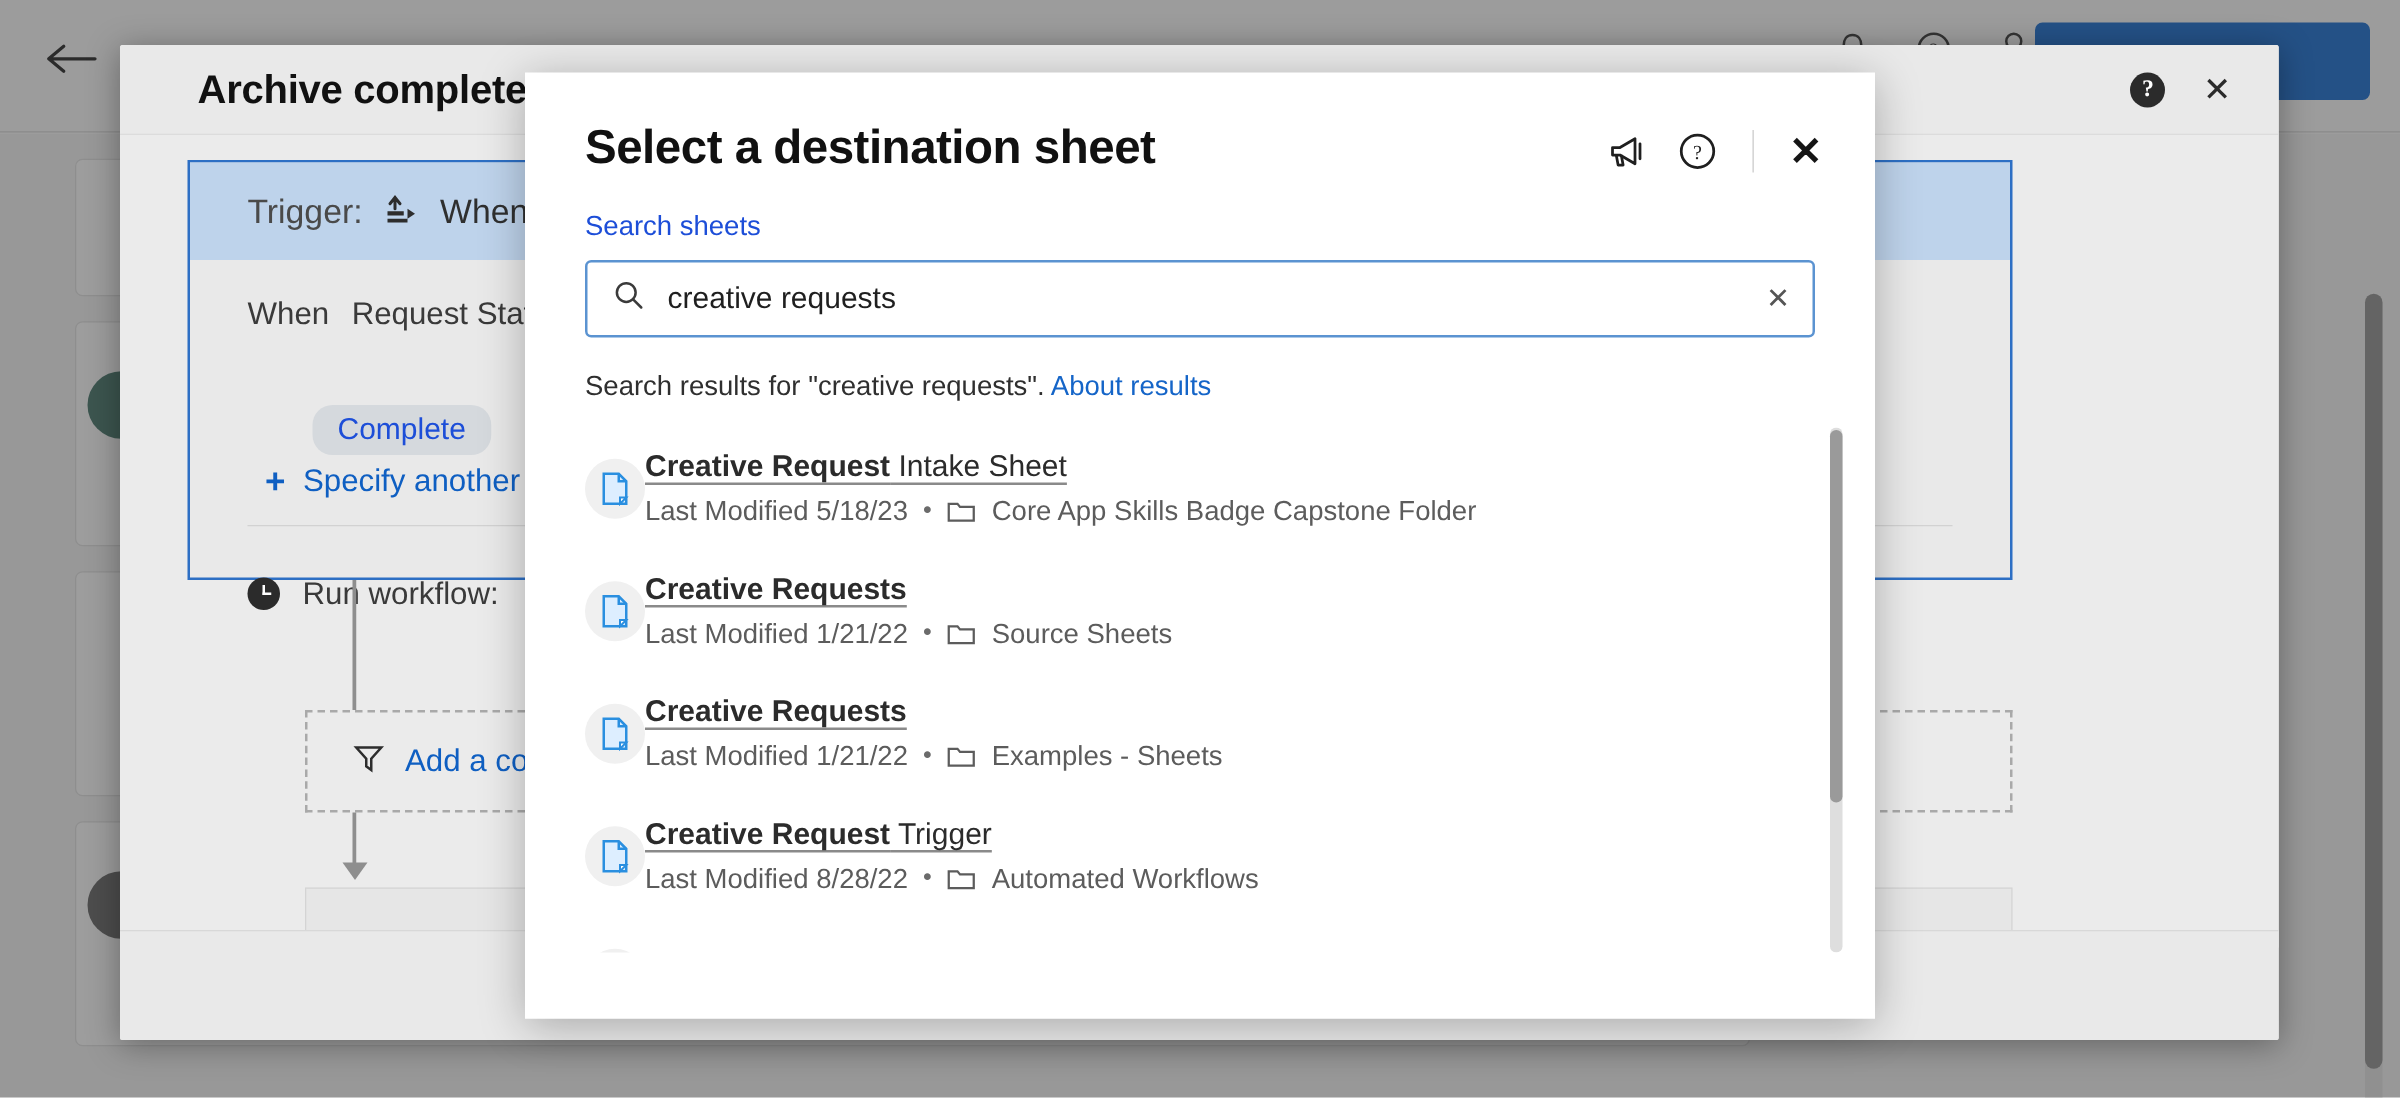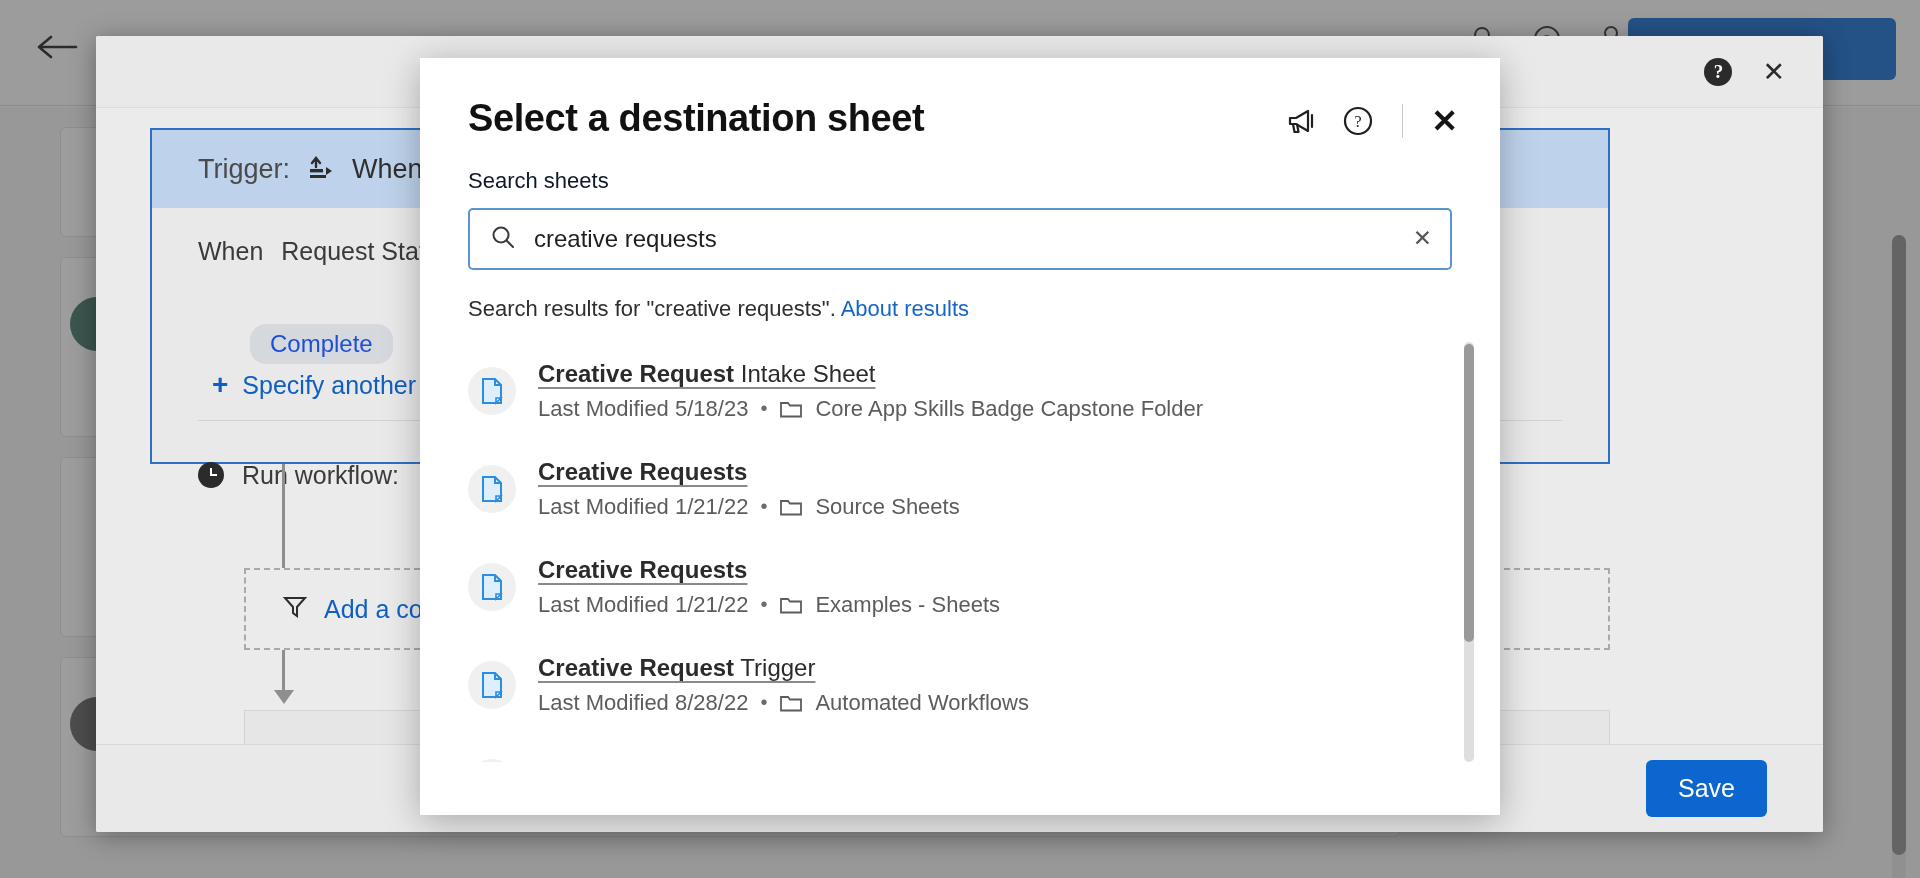--- a/index.html
+++ b/index.html
@@ -241,21 +241,21 @@
   }
   .icon-btn {
     display: flex; align-items: center; justify-content: center;
     color: #1f1f1f;
   }
   .sm-sep { width: 1px; height: 34px; background: #c9c9c9; margin: 0 6px; }
   .sm-close { font-size: 32px; font-weight: 700; color: #151515; line-height: 1; }
 
   .sm-search-label {
     padding: 28px 0 0 48px;
-    font-size: 22px; color: #0f172a;
+    font-size: 22px; color: #1d4ed8;
   }
   .sm-search-wrap {
     margin: 14px 48px 0 48px;
     height: 62px;
     border: 2px solid #5b93d1;
     border-radius: 5px;
     display: flex; align-items: center;
     padding: 0 18px 0 20px;
     background: #fff;
   }
@@ -276,21 +276,20 @@
 
   .sm-results {
     position: relative;
     margin-top: 20px;
     height: 420px;
     overflow: hidden;
     padding-left: 48px;
   }
   .sm-result {
     display: flex; align-items: center;
-    gap: 22px;
     height: 98px;
   }
   .sheet-icon-circle {
     width: 48px; height: 48px; border-radius: 50%;
     background: #f0f0f0;
     display: flex; align-items: center; justify-content: center;
     flex: 0 0 auto;
   }
   .sm-result-text { display: flex; flex-direction: column; gap: 8px; }
   .sm-result-title {
@@ -372,20 +371,21 @@
     <div class="bg-scroll-outer">
       <div class="bg-scroll-thumb"></div>
     </div>
   </div>
 </div>
 
 <div id="veil"></div>
 
 <div id="workflow-dialog">
   <div class="wf-header">
+    <div class="wf-title">Archive complete</div>
     <div class="wf-header-icons">
       <span class="wf-help-filled">?</span>
       <span class="wf-close">✕</span>
     </div>
   </div>
 
   <div class="wf-canvas">
     <div class="wf-block wf-trigger-block">
       <div class="wf-trigger-head">
         <span class="wf-label-strong">Trigger:</span>
@@ -450,21 +450,20 @@
         <span>Move rows</span>
       </div>
       <div class="wf-link-row" style="padding-left:36px;">
         <span class="wf-plus">+</span>
         <span class="wf-link">Select a sheet</span>
       </div>
     </div>
   </div>
 
   <div class="wf-footer">
-    <button class="btn btn-save">Save</button>
   </div>
 </div>
 
 <div id="sheet-modal">
   <div class="sm-head">
     <div class="sm-title">Select a destination sheet</div>
     <div class="sm-head-icons">
       <span class="icon-btn">
         <svg width="34" height="30" viewBox="0 0 34 30">
           <path d="M4 12 h6 l12 -7 v20 l-12 -7 h-6 z" stroke="#1f1f1f" stroke-width="2.2" fill="none" stroke-linejoin="round"></path>

